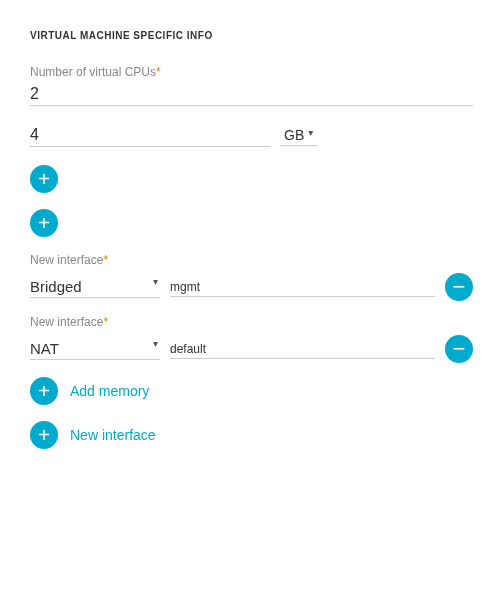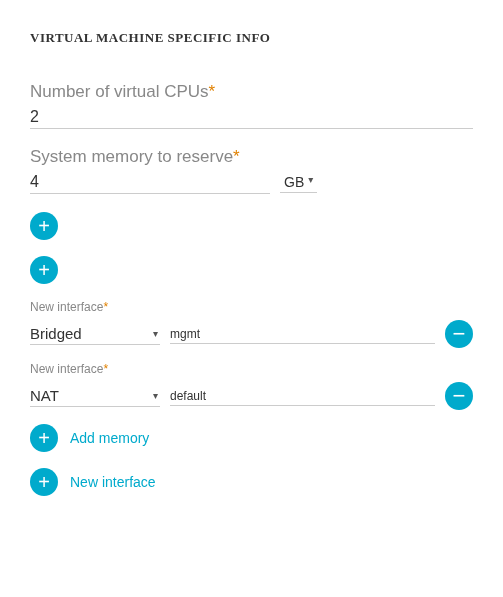--- a/index.html
+++ b/index.html
@@ -11,35 +11,34 @@
     body {
       font-family: Arial, sans-serif;
       background: #fff;
       width: 503px;
       min-height: 597px;
       padding: 30px 30px;
       color: #333;
     }
 
     .section-title {
-      font-size: 13px;
+      font-size: 10px;
       font-weight: bold;
       letter-spacing: 0.5px;
       color: #333;
-      margin-bottom: 36px;
+      margin-bottom: 24px;
       text-transform: uppercase;
-      font-family: Liberation Serif, serif;
     }
 
     .field-group {
       margin-bottom: 18px;
     }
 
     .field-label {
-      font-size: 17px;
+      font-size: 12px;
       color: #888;
       margin-bottom: 4px;
     }
 
     .field-label span.required {
       color: #e08000;
     }
 
     .field-input {
       border: none;
@@ -129,21 +128,21 @@
 
     .interface-row {
       display: flex;
       align-items: center;
       gap: 10px;
     }
 
     .interface-select-wrapper {
       position: relative;
       display: flex;
-      align-items: center;
+      align-items: flex-start;
       border-bottom: 1px solid #ccc;
       width: 130px;
     }
 
     .interface-select {
       border: none;
       outline: none;
       font-size: 15px;
       color: #333;
       background: transparent;
@@ -195,23 +194,20 @@
 <div class="section-title">VIRTUAL MACHINE SPECIFIC INFO</div>
 
 <div class="field-group">
   <div class="field-label">
     <span>Number of virtual CPUs</span><span class="required">*</span>
   </div>
   <input type="text" class="field-input" value="2" style="">
 </div>
 
 <div class="field-group">
-  <div class="field-label">
-    <span>System memory to reserve</span><span class="required">*</span>
-  </div>
   <div class="memory-row">
     <input type="text" class="memory-input" value="4" style="">
     <div class="memory-unit">
       <span>GB</span>
       <span class="chevron">▾</span>
     </div>
   </div>
 </div>
 
 <div class="action-row">

